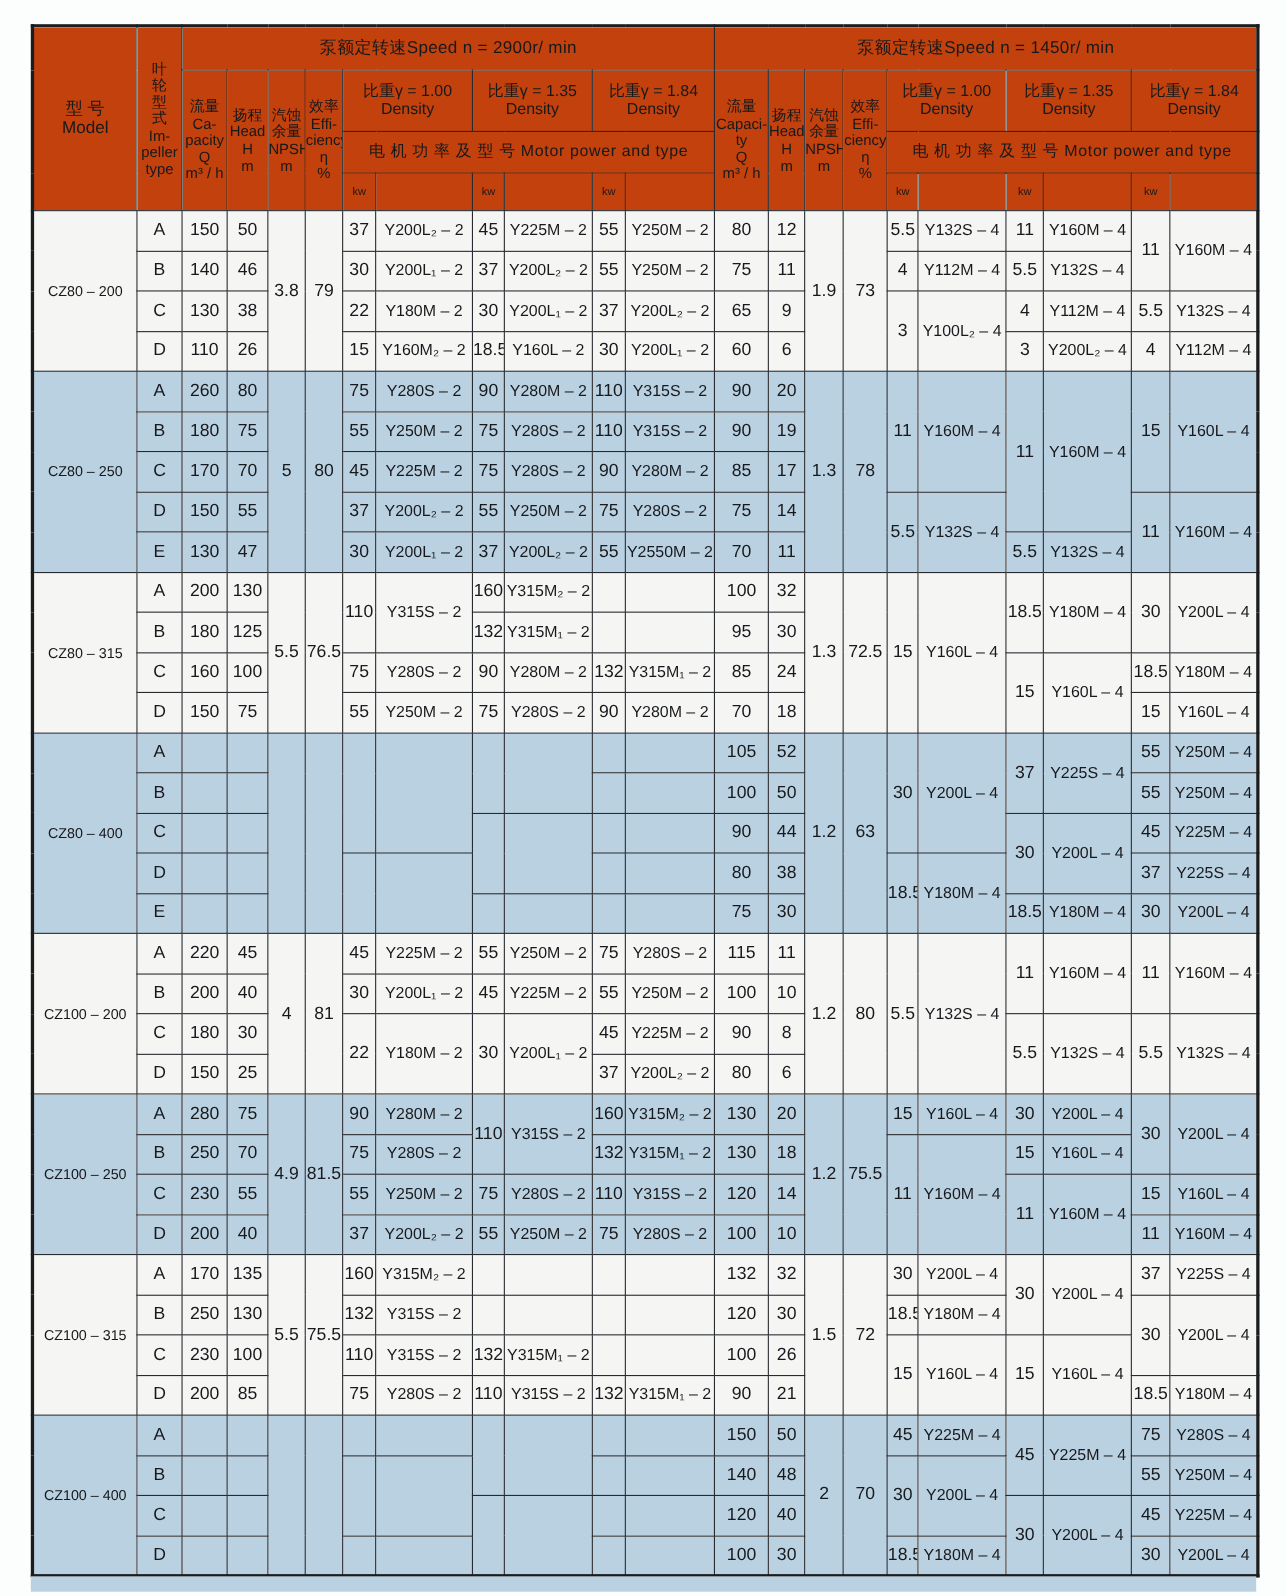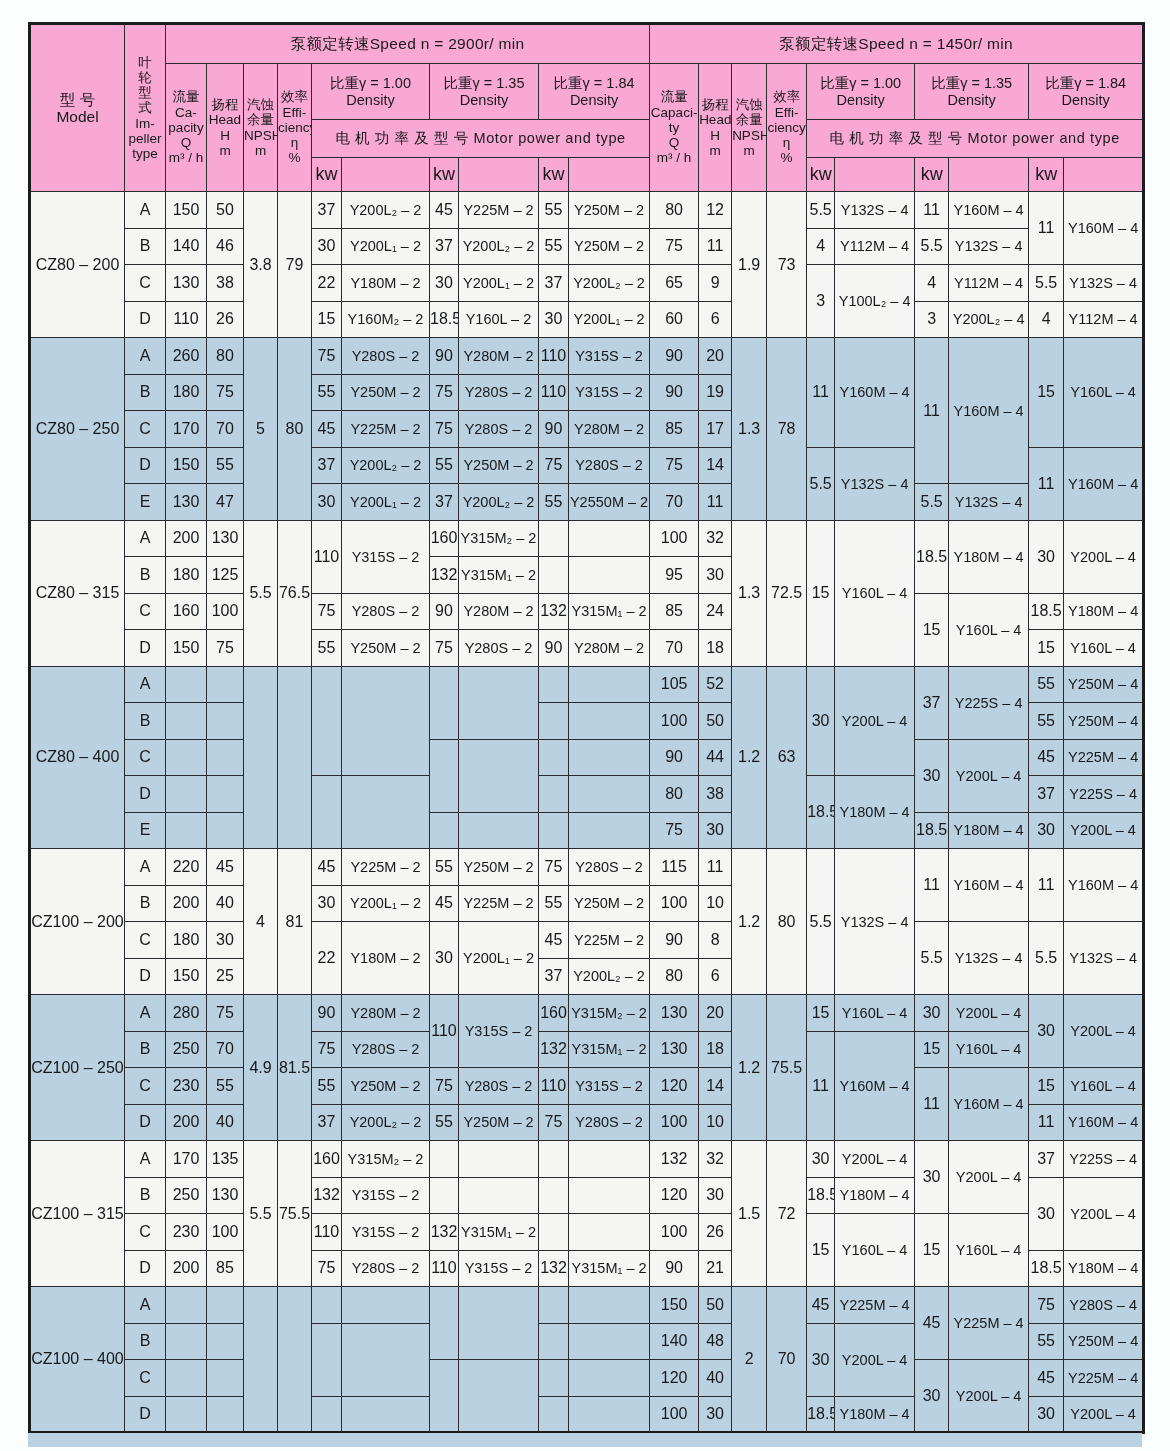--- a/index.html
+++ b/index.html
@@ -6,30 +6,30 @@
   body{
     width:1170px;height:1451px;position:relative;background:#fcfdfd;
     font-family:"Liberation Sans","DejaVu Sans",sans-serif;color:#17191c;
   }
   .sheet{position:absolute;left:28px;top:22px;}
   table{border-collapse:collapse;table-layout:fixed;width:1114px;border:3px solid #1a1c1e;}
   td{
     border:1px solid #272a2e;text-align:center;vertical-align:middle;
     padding:0;overflow:hidden;
   }
-  thead td{background:#f9a8d4;font-size:13.5px;line-height:1.13;white-space:pre-line;}
+  thead td{background:#c2410c;font-size:13.5px;line-height:1.13;white-space:pre-line;}
   thead td.speed{font-size:15.5px;letter-spacing:.3px;}
   thead td.mh{font-size:15.5px;}
   thead td.dens{font-size:14.5px;}
   thead td.motor{font-size:14.5px;letter-spacing:.6px;}
-  thead td.kwh{font-size:18px;}
+  thead td.kwh{font-size:10px;}
   tbody tr{height:36.5px;}
   tbody td{font-size:16px;}
   tbody td.type{font-size:14.5px;white-space:nowrap;}
-  tbody td.model{font-size:16px;white-space:nowrap;}
+  tbody td.model{font-size:13px;white-space:nowrap;}
   tr.blue td{background:#bad1e1;}
   tr.white td{background:#f5f6f3;}
   .bottomstrip{position:absolute;left:28px;top:1433px;width:1114px;height:14px;background:#bad1e1;}
   tr.hr1{height:40px;} tr.hr2{height:56px;} tr.hr3{height:38px;} tr.hr4{height:34px;}
 </style>
 </head>
 <body>
 
 <div class="sheet">
   <table>

